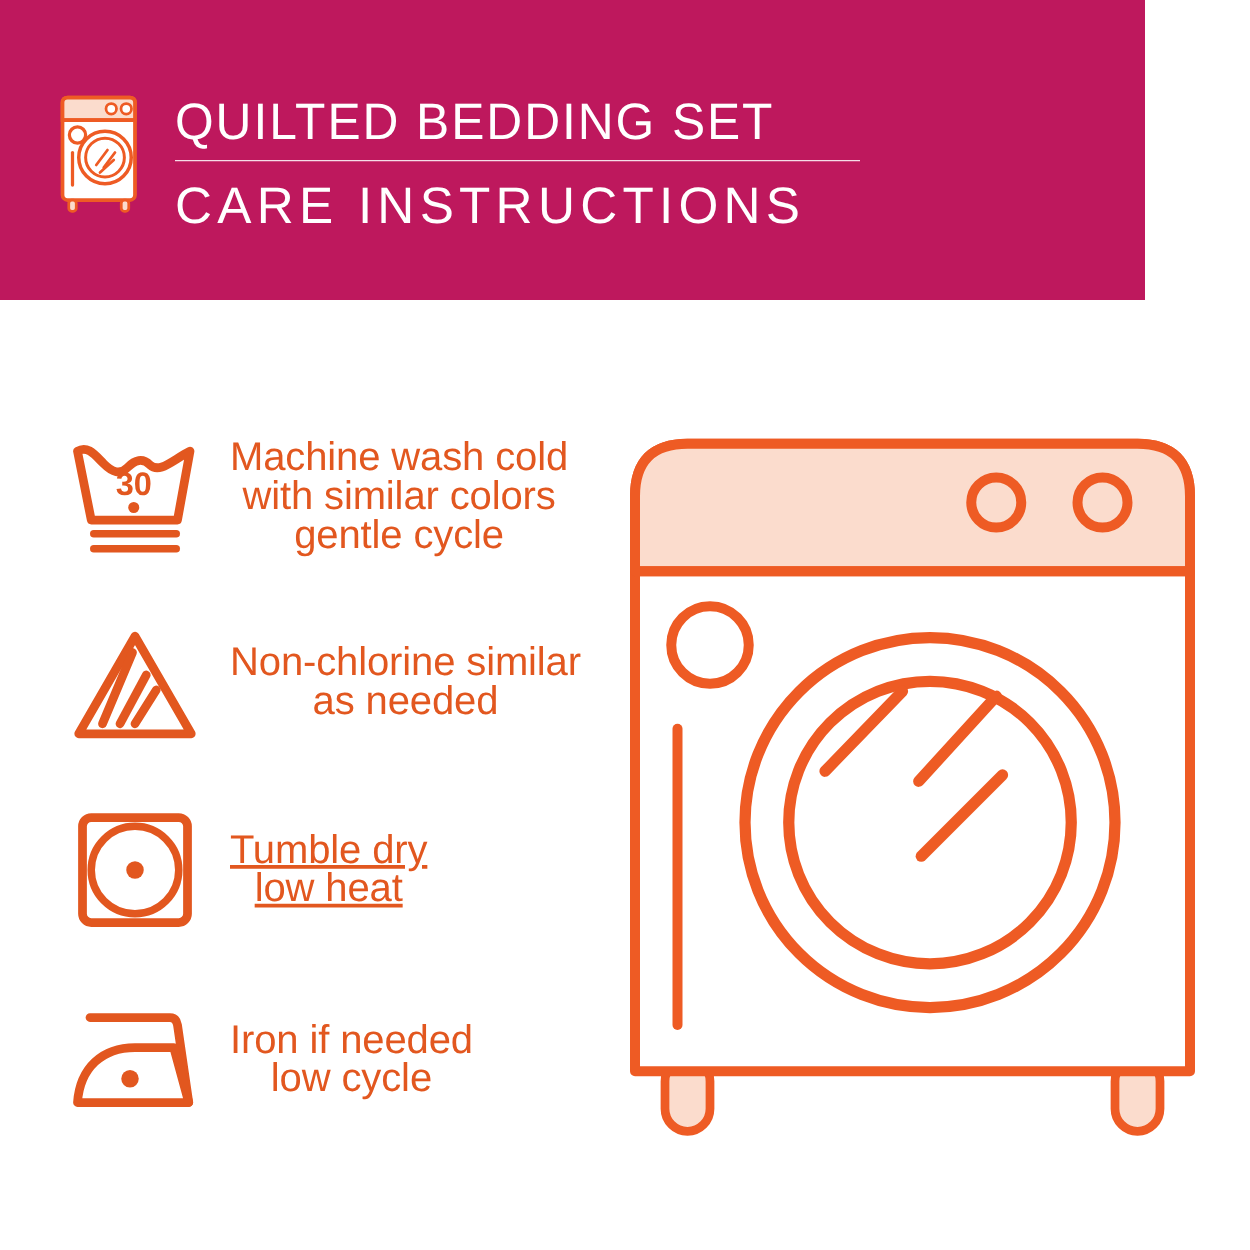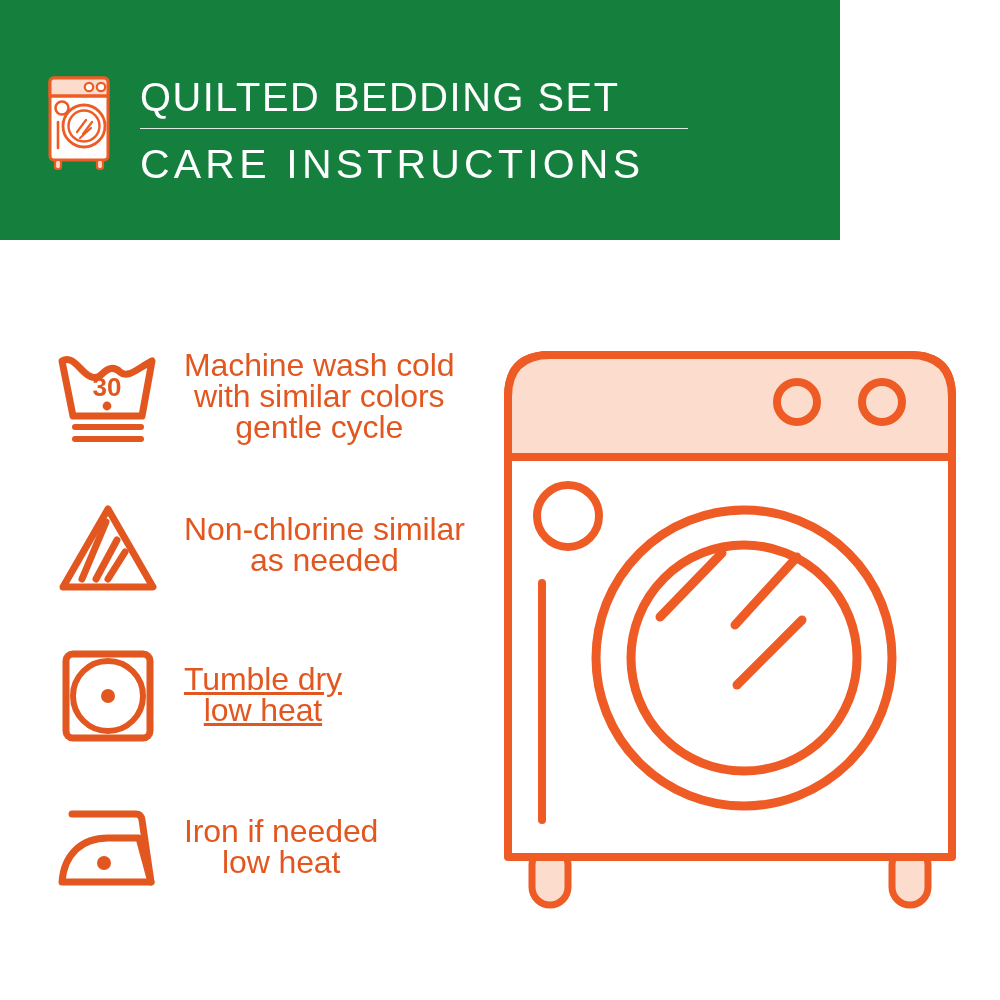--- a/index.html
+++ b/index.html
@@ -17,23 +17,23 @@
     height: 1000px;
     background: #ffffff;
     overflow: hidden;
   }
 
   
   #header {
     position: absolute;
     left: 0;
     top: 0;
-    width: 840px;
+    width: 916px;
     height: 240px;
-    background: #15803d;
+    background: #be185d;
   }
   #header-icon {
     position: absolute;
     left: 44px;
     top: 72px;
     width: 74px;
     height: 104px;
   }
   #header-titles {
     position: absolute;
@@ -226,21 +226,21 @@
         <svg width="104" height="84" viewBox="0 0 104 84" xmlns="http://www.w3.org/2000/svg">
 
           <path d="M16 8 L80 8 Q85 8 86 14 L95 76" fill="none" stroke="#e2571f" stroke-width="7" stroke-linecap="round" stroke-linejoin="round"></path>
 
           <path d="M6 76 C 8 48, 26 32, 52 32 L 83 32 L 95 76 Z" fill="none" stroke="#e2571f" stroke-width="7" stroke-linejoin="round" stroke-linecap="round"></path>
 
           <circle cx="48" cy="57" r="7" fill="#e2571f"></circle>
         </svg>
       </div>
       <div class="care-text">Iron if needed
-low heat</div>
+low cycle</div>
     </div>
 
   </div>
 
   <div id="machine">
     <svg width="480" height="600" viewBox="0 0 480 600" xmlns="http://www.w3.org/2000/svg">
 
       <g>
         <rect x="42" y="512" width="36" height="58" rx="18" ry="18" fill="#fbdccd" stroke="#ee5b24" stroke-width="7"></rect>
       </g>

